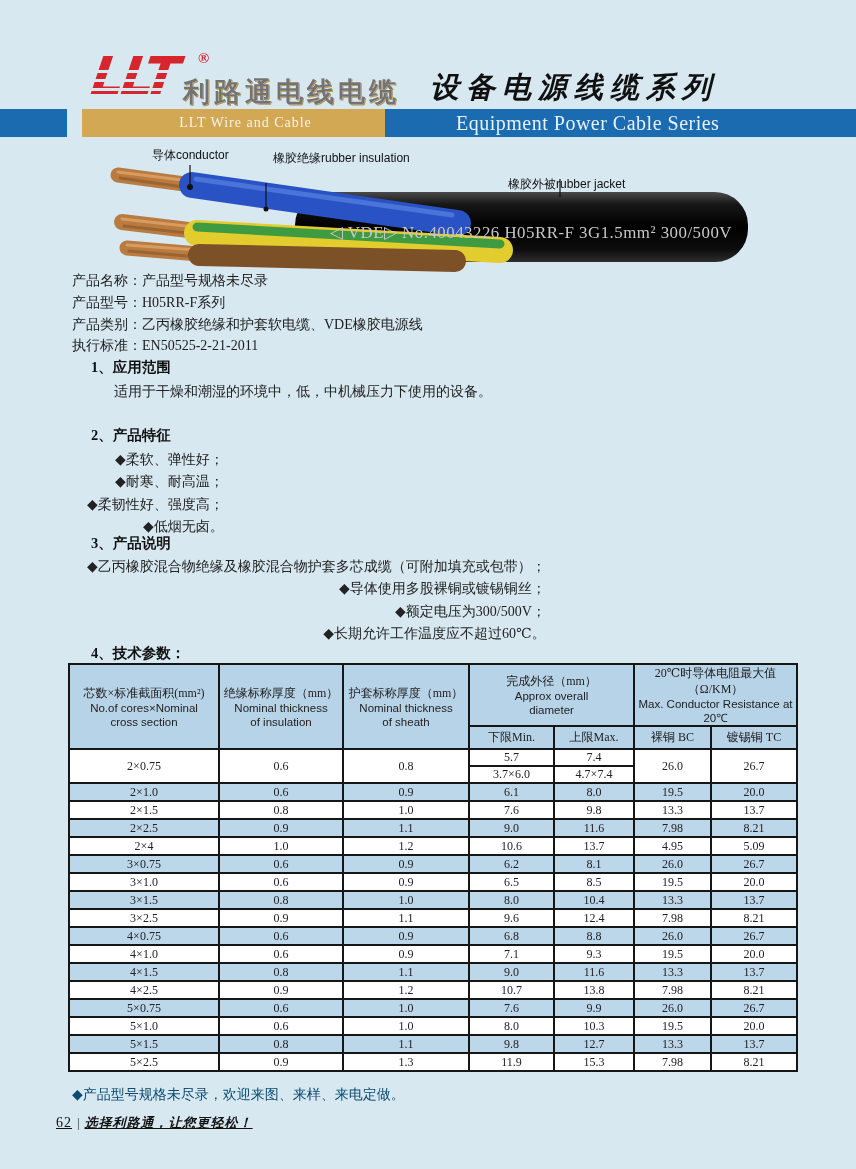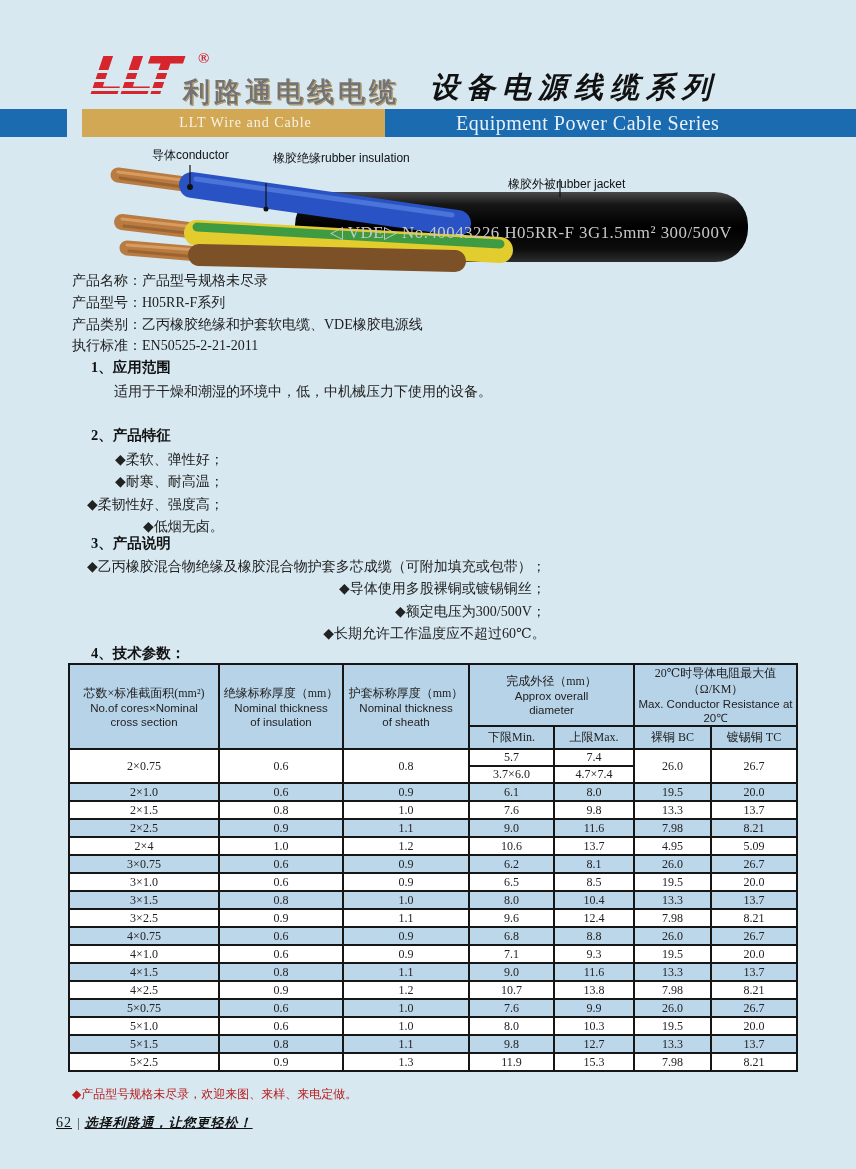--- a/index.html
+++ b/index.html
@@ -40,21 +40,21 @@
   .tech-table th,.tech-table td{border:2px solid #161616;text-align:center;vertical-align:middle;
               padding:0;font-weight:normal;overflow:hidden;}
   .tech-table thead th{background:#b7d3e8;}
   .th-main{height:58px;}
   .th-sub th{height:21px;font-size:12px;}
   .hl-cn{display:block;font-size:12px;line-height:16px;}
   .hl-en{display:block;font-size:11.5px;line-height:14px;font-family:Liberation Sans, sans-serif;}
   .tech-table tbody td{height:16px;background:#ffffff;font-size:12px;}
   .tech-table tbody tr.alt td{background:#bcd6ea;font-family:Liberation Serif, serif;}
   .tech-table td.splitcell{height:15px;}
-  .tbl-note{position:absolute;left:72px;top:1086px;font-size:12px;color:#b91c1c;}
+  .tbl-note{position:absolute;left:72px;top:1086px;font-size:14px;color:#0c4a6e;}
   
   .footer{position:absolute;left:56px;top:1114px;font-size:13px;color:#111;text-decoration:underline;}
   .footer .pg{font-size:14px;letter-spacing:1px;}
   .footer .divider{margin:0 5px;color:#333;}
   .footer .slogan{font-style:italic;font-weight:bold;font-family:"DejaVu Serif",serif;letter-spacing:1px;}
 </style>
 </head>
 <body>
 
 <div class="page">

